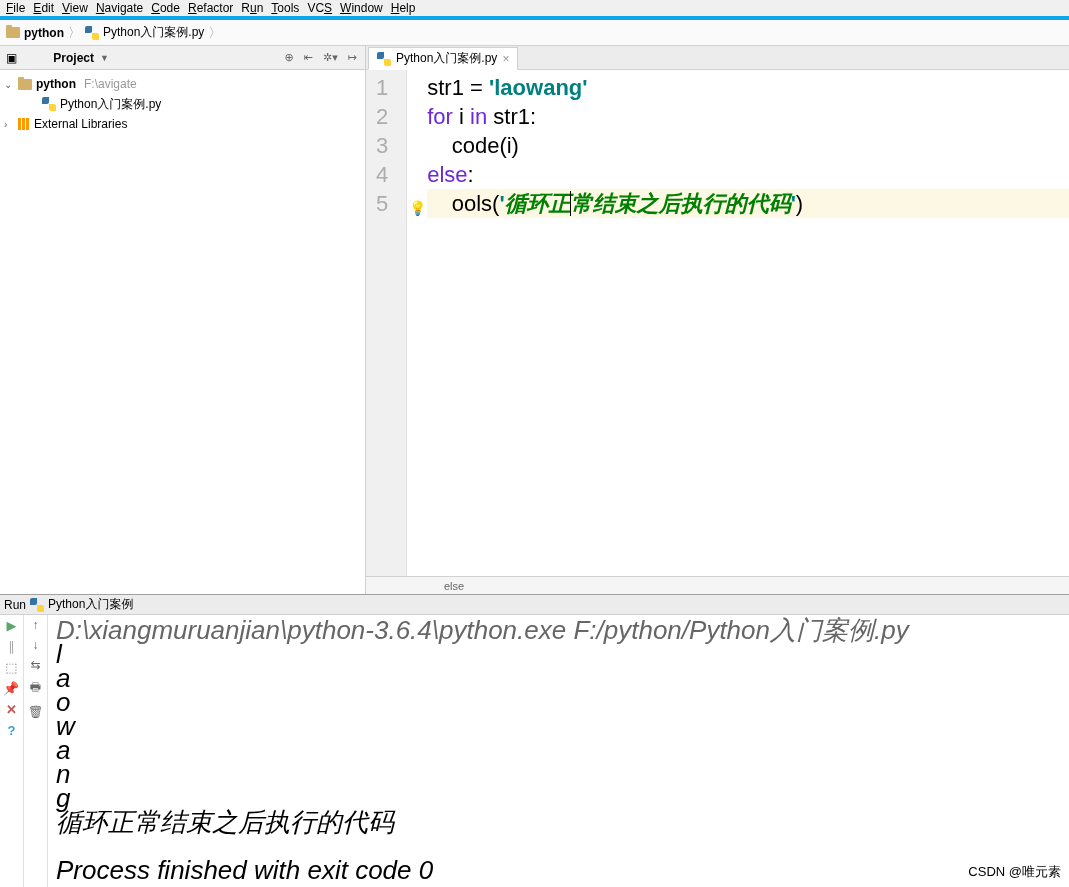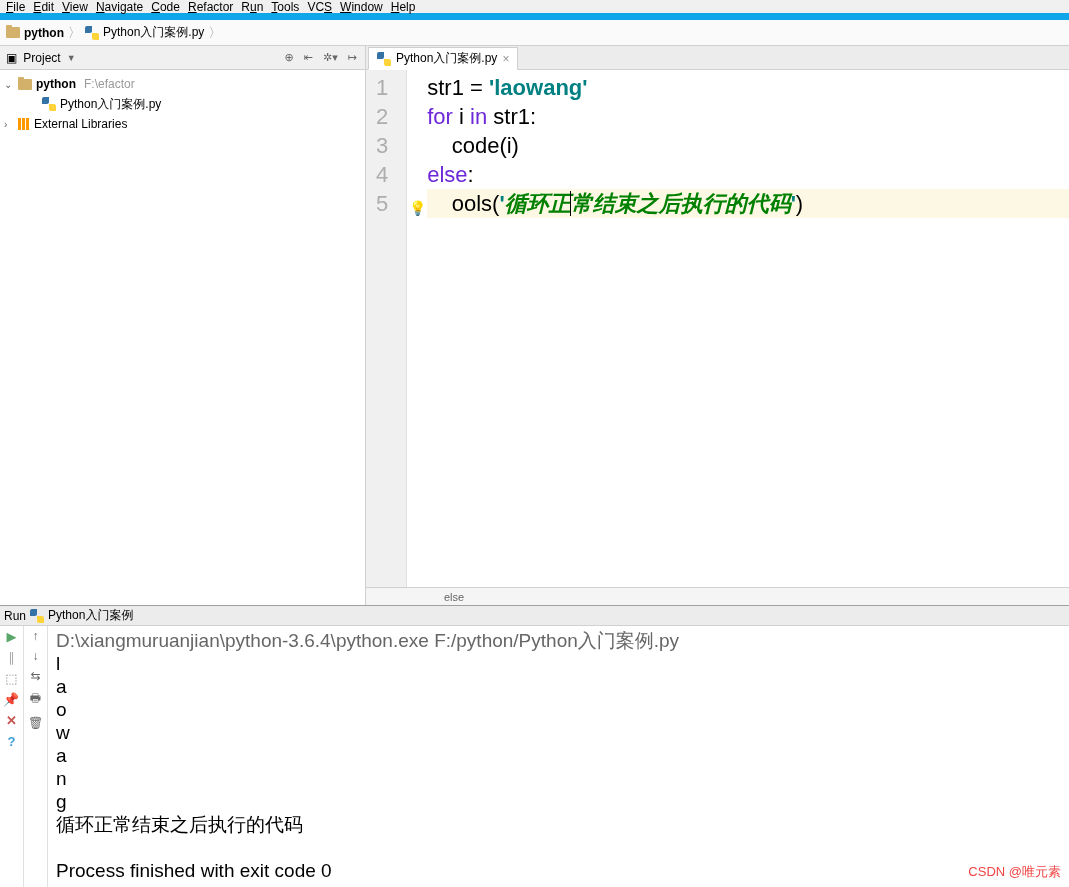--- a/index.html
+++ b/index.html
@@ -1,30 +1,30 @@
 <!DOCTYPE html>
 <html><head>
 <meta charset="utf-8">
 <style>
 * { margin: 0; padding: 0; box-sizing: border-box; font-family: "Segoe UI", Arial, sans-serif; }
 body { width: 1069px; height: 887px; background: #fff; font-size: 12px; color: #000; overflow: hidden; display: flex; flex-direction: column; }
-.menubar { display: flex; gap: 8px; padding: 2px 6px; background: #f0f0f0; border-bottom: 7px solid #0ea5e9; height: 20px; align-items: center; }
+.menubar { display: flex; gap: 8px; padding: 2px 6px; background: #f0f0f0; border-bottom: 4px solid #0ea5e9; height: 20px; align-items: center; }
 .menubar span { cursor: pointer; }
 .menubar span u { text-decoration: underline; }
 .breadcrumb { display: flex; align-items: center; height: 26px; padding: 0 6px; border-bottom: 1px solid #d0d0d0; background: #fafafa; gap: 4px; }
 .folder-icon { width: 14px; height: 11px; background: #d4b16a; border-radius: 1px; display: inline-block; position: relative; }
 .folder-icon::before { content: ""; position: absolute; top: -2px; left: 0; width: 6px; height: 3px; background: #d4b16a; border-radius: 1px 1px 0 0; }
 .py-icon { display: inline-flex; width: 14px; height: 14px; position: relative; }
 .py-icon::before { content: ""; width: 7px; height: 7px; background: #3572A5; position: absolute; top: 0; left: 0; border-radius: 2px 0 2px 0; }
 .py-icon::after { content: ""; width: 7px; height: 7px; background: #FFD43B; position: absolute; bottom: 0; right: 0; border-radius: 0 2px 0 2px; }
 .chev { color: #999; font-size: 13px; }
 .main { flex: 1; display: flex; min-height: 0; }
 .sidebar { width: 366px; display: flex; flex-direction: column; border-right: 1px solid #d0d0d0; background: #fff; }
 .side-header { height: 24px; display: flex; align-items: center; padding: 0 6px; border-bottom: 1px solid #d0d0d0; background: #f0f0f0; gap: 6px; }
-.side-header .title { font-weight: normal; }
+.side-header .title { font-weight: bold; margin-left: 30px; }
 .side-header .spacer { flex: 1; }
 .side-icon { font-size: 11px; color: #666; cursor: pointer; padding: 0 2px; }
 .tree { padding: 4px 0; font-size: 12px; }
 .tree-row { display: flex; align-items: center; height: 20px; padding-left: 4px; gap: 4px; cursor: pointer; }
 .tree-row.indent1 { padding-left: 28px; }
 .tree-row .arrow { width: 10px; color: #666; font-size: 10px; }
 .tree-row .path { color: #999; margin-left: 4px; }
 .lib-icon { display:inline-block; width:12px; height:12px; }
 .lib-icon::before{content:"";display:block;width:3px;height:12px;background:#f90;box-shadow:4px 0 #f90, 8px 0 #f90;}
 .editor-area { flex: 1; display: flex; flex-direction: column; min-width: 0; }
@@ -45,23 +45,23 @@
 .run-header { height: 20px; background: #ececec; display: flex; align-items: center; padding-left: 4px; gap: 4px; font-size: 12px; border-bottom: 1px solid #d0d0d0; }
 .run-body { display: flex; }
 .run-tools { width: 24px; display: flex; flex-direction: column; align-items: center; padding-top: 3px; gap: 6px; border-right: 1px solid #e0e0e0; }
 .run-tools .t { font-size: 13px; cursor: pointer; }
 .play { color: #59a869; }
 .stop-sq { color: #aaa; }
 .xred { color: #c75450; font-weight: bold; }
 .qblue { color: #389fd6; font-weight: bold; }
 .run-tools2 { width: 24px; display: flex; flex-direction: column; align-items: center; padding-top: 3px; gap: 6px; border-right: 1px solid #e0e0e0; }
 .run-tools2 .t { font-size: 12px; color: #666; cursor: pointer; }
-.console { flex: 1; font-family: "Consolas","Courier New",monospace; font-size: 19px; line-height: 22px; padding: 4px 8px; white-space: pre; color: #000; }
+.console { flex: 1; font-family: "Consolas","Courier New",monospace; font-size: 26px; line-height: 22px; padding: 4px 8px; white-space: pre; color: #000; font-style: italic; }
 .console .cmd { color: #666; }
-.watermark { position: fixed; bottom: 6px; right: 8px; font-size: 13px; color: #ef4444; }
+.watermark { position: fixed; bottom: 6px; right: 8px; font-size: 13px; color: #000000; }
 </style>
 </head>
 <body>
 
 <div class="menubar">
   <span><u>F</u>ile</span>
   <span><u>E</u>dit</span>
   <span><u>V</u>iew</span>
   <span><u>N</u>avigate</span>
   <span><u>C</u>ode</span>
@@ -92,21 +92,21 @@
       <span class="side-icon">⊕</span>
       <span class="side-icon">⇤</span>
       <span class="side-icon">✲▾</span>
       <span class="side-icon">↦</span>
     </div>
     <div class="tree">
       <div class="tree-row">
         <span class="arrow">⌄</span>
         <span class="folder-icon"></span>
         <b>python</b>
-        <span class="path">F:\efactor</span>
+        <span class="path">F:\avigate</span>
       </div>
       <div class="tree-row indent1">
         <span class="arrow"></span>
         <span class="py-icon"></span>
         <span>Python入门案例.py</span>
       </div>
       <div class="tree-row">
         <span class="arrow">›</span>
         <span class="lib-icon"></span>
         <span>External Libraries</span>

